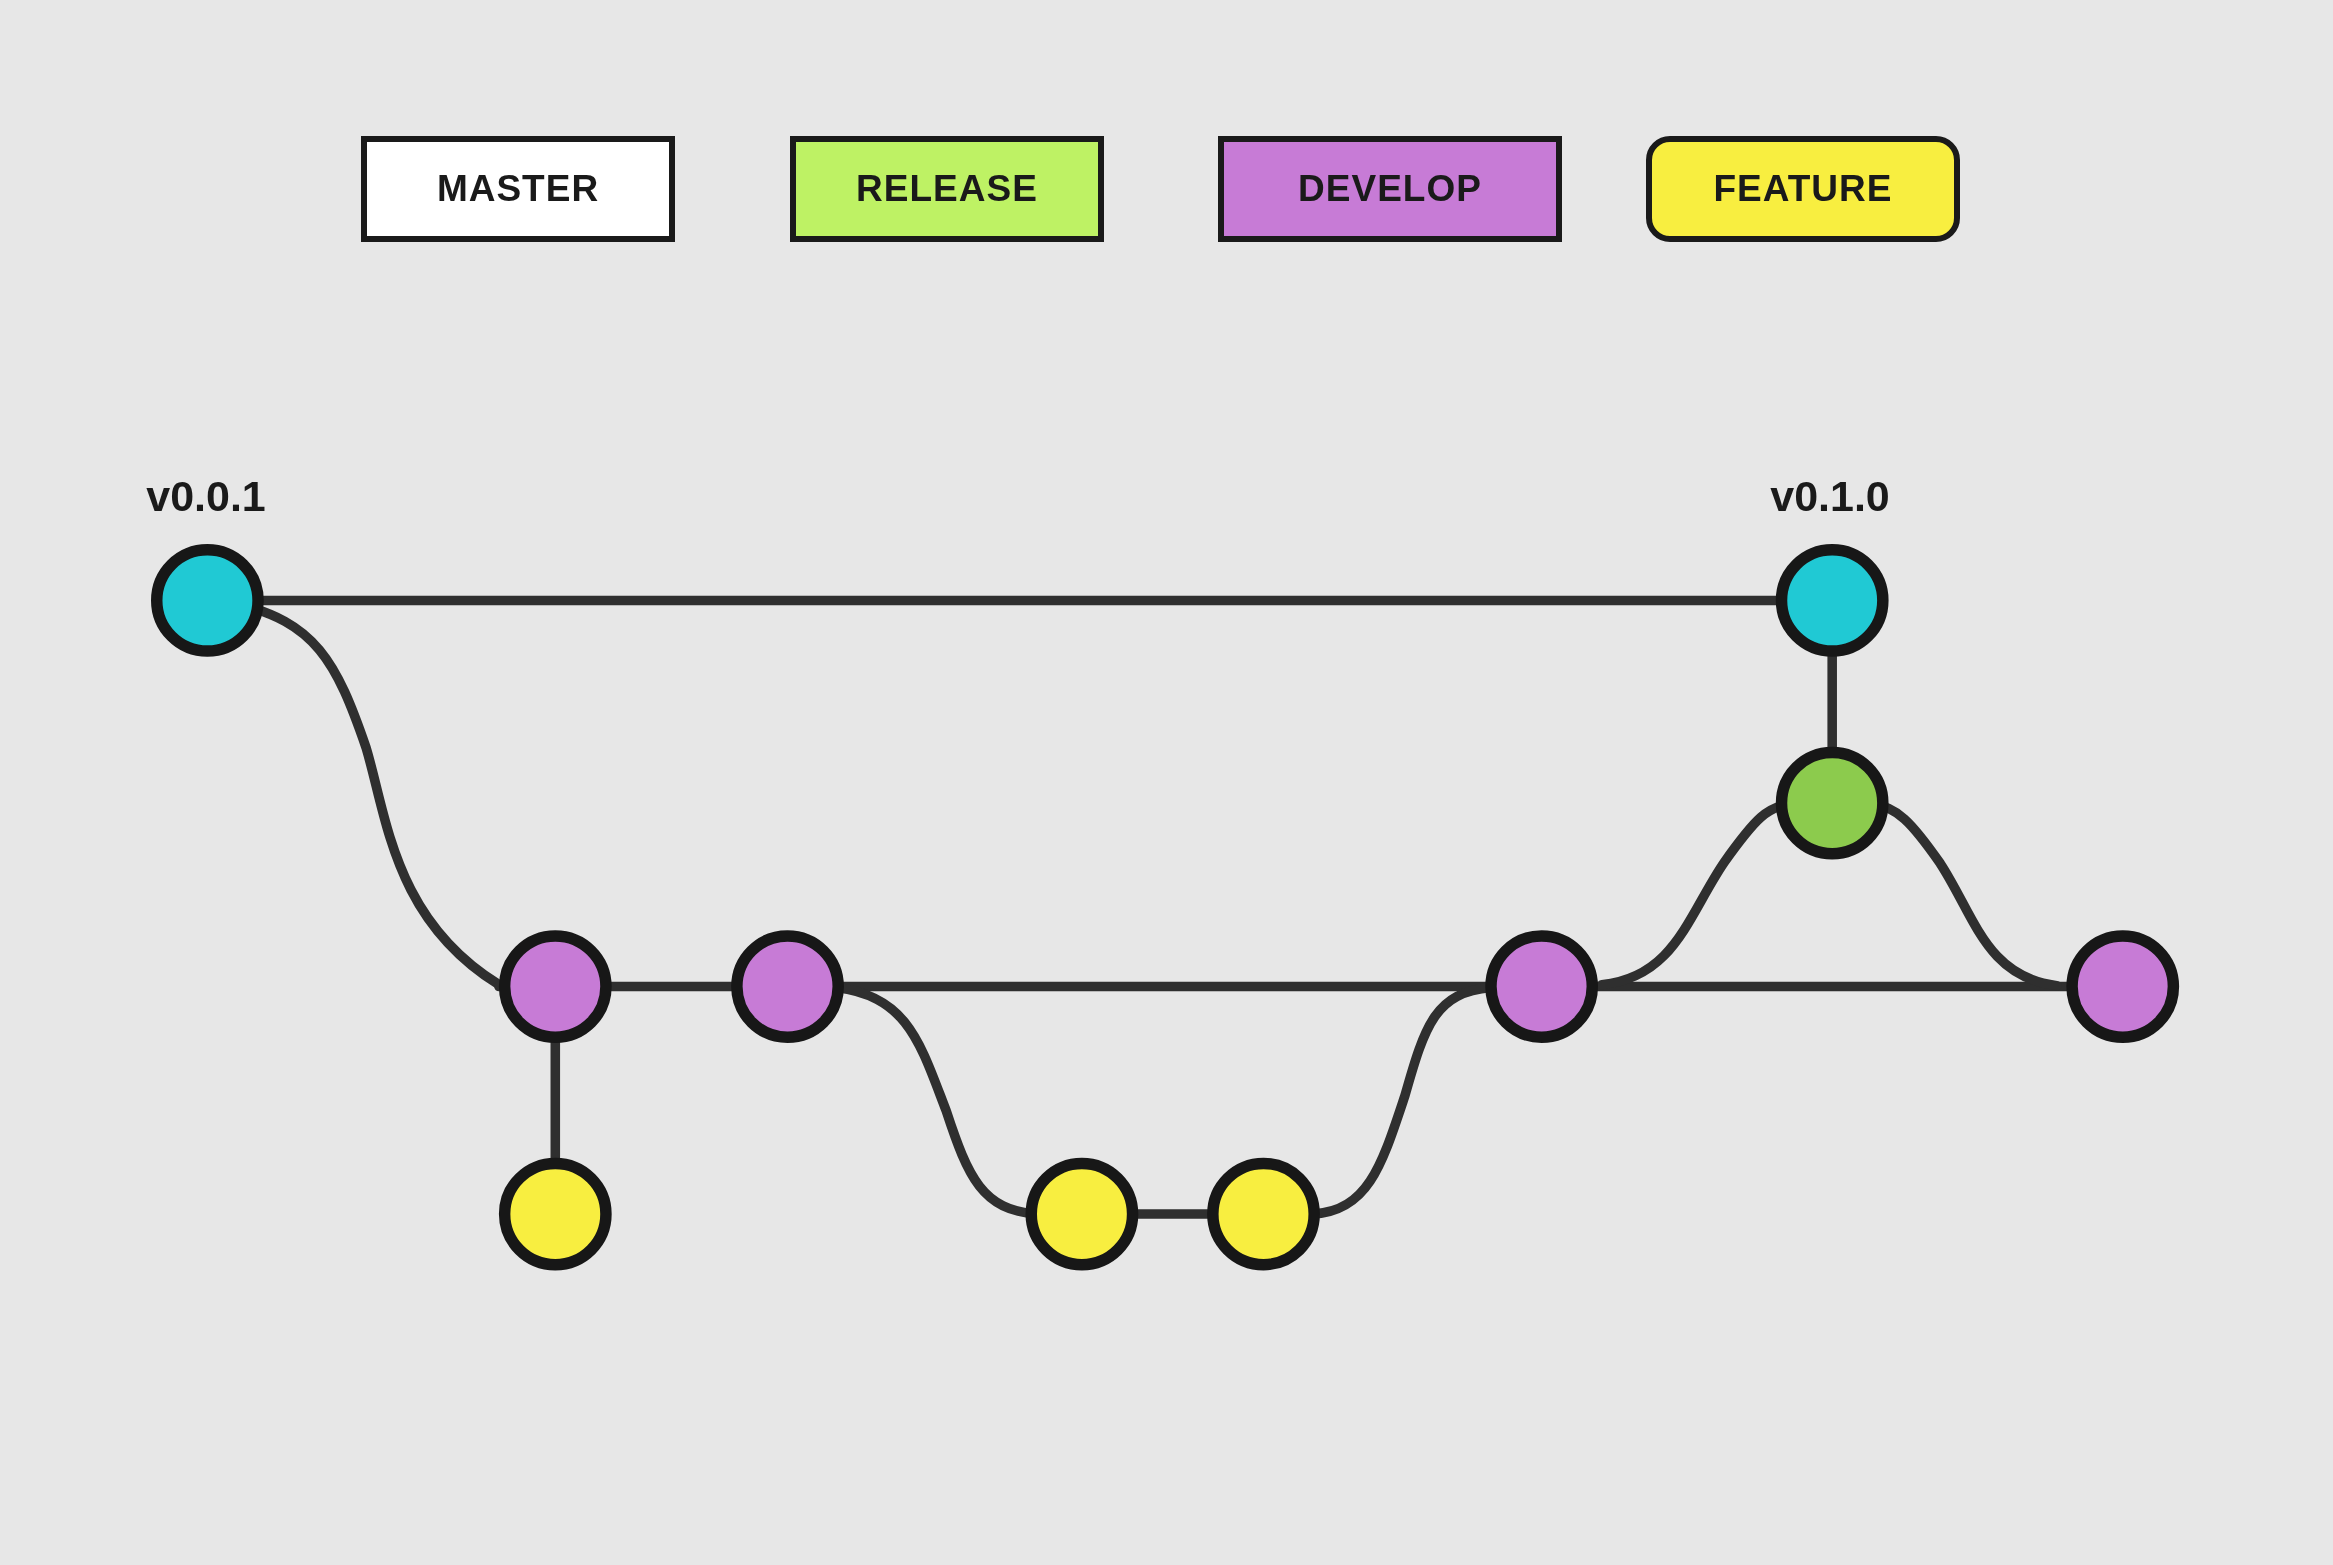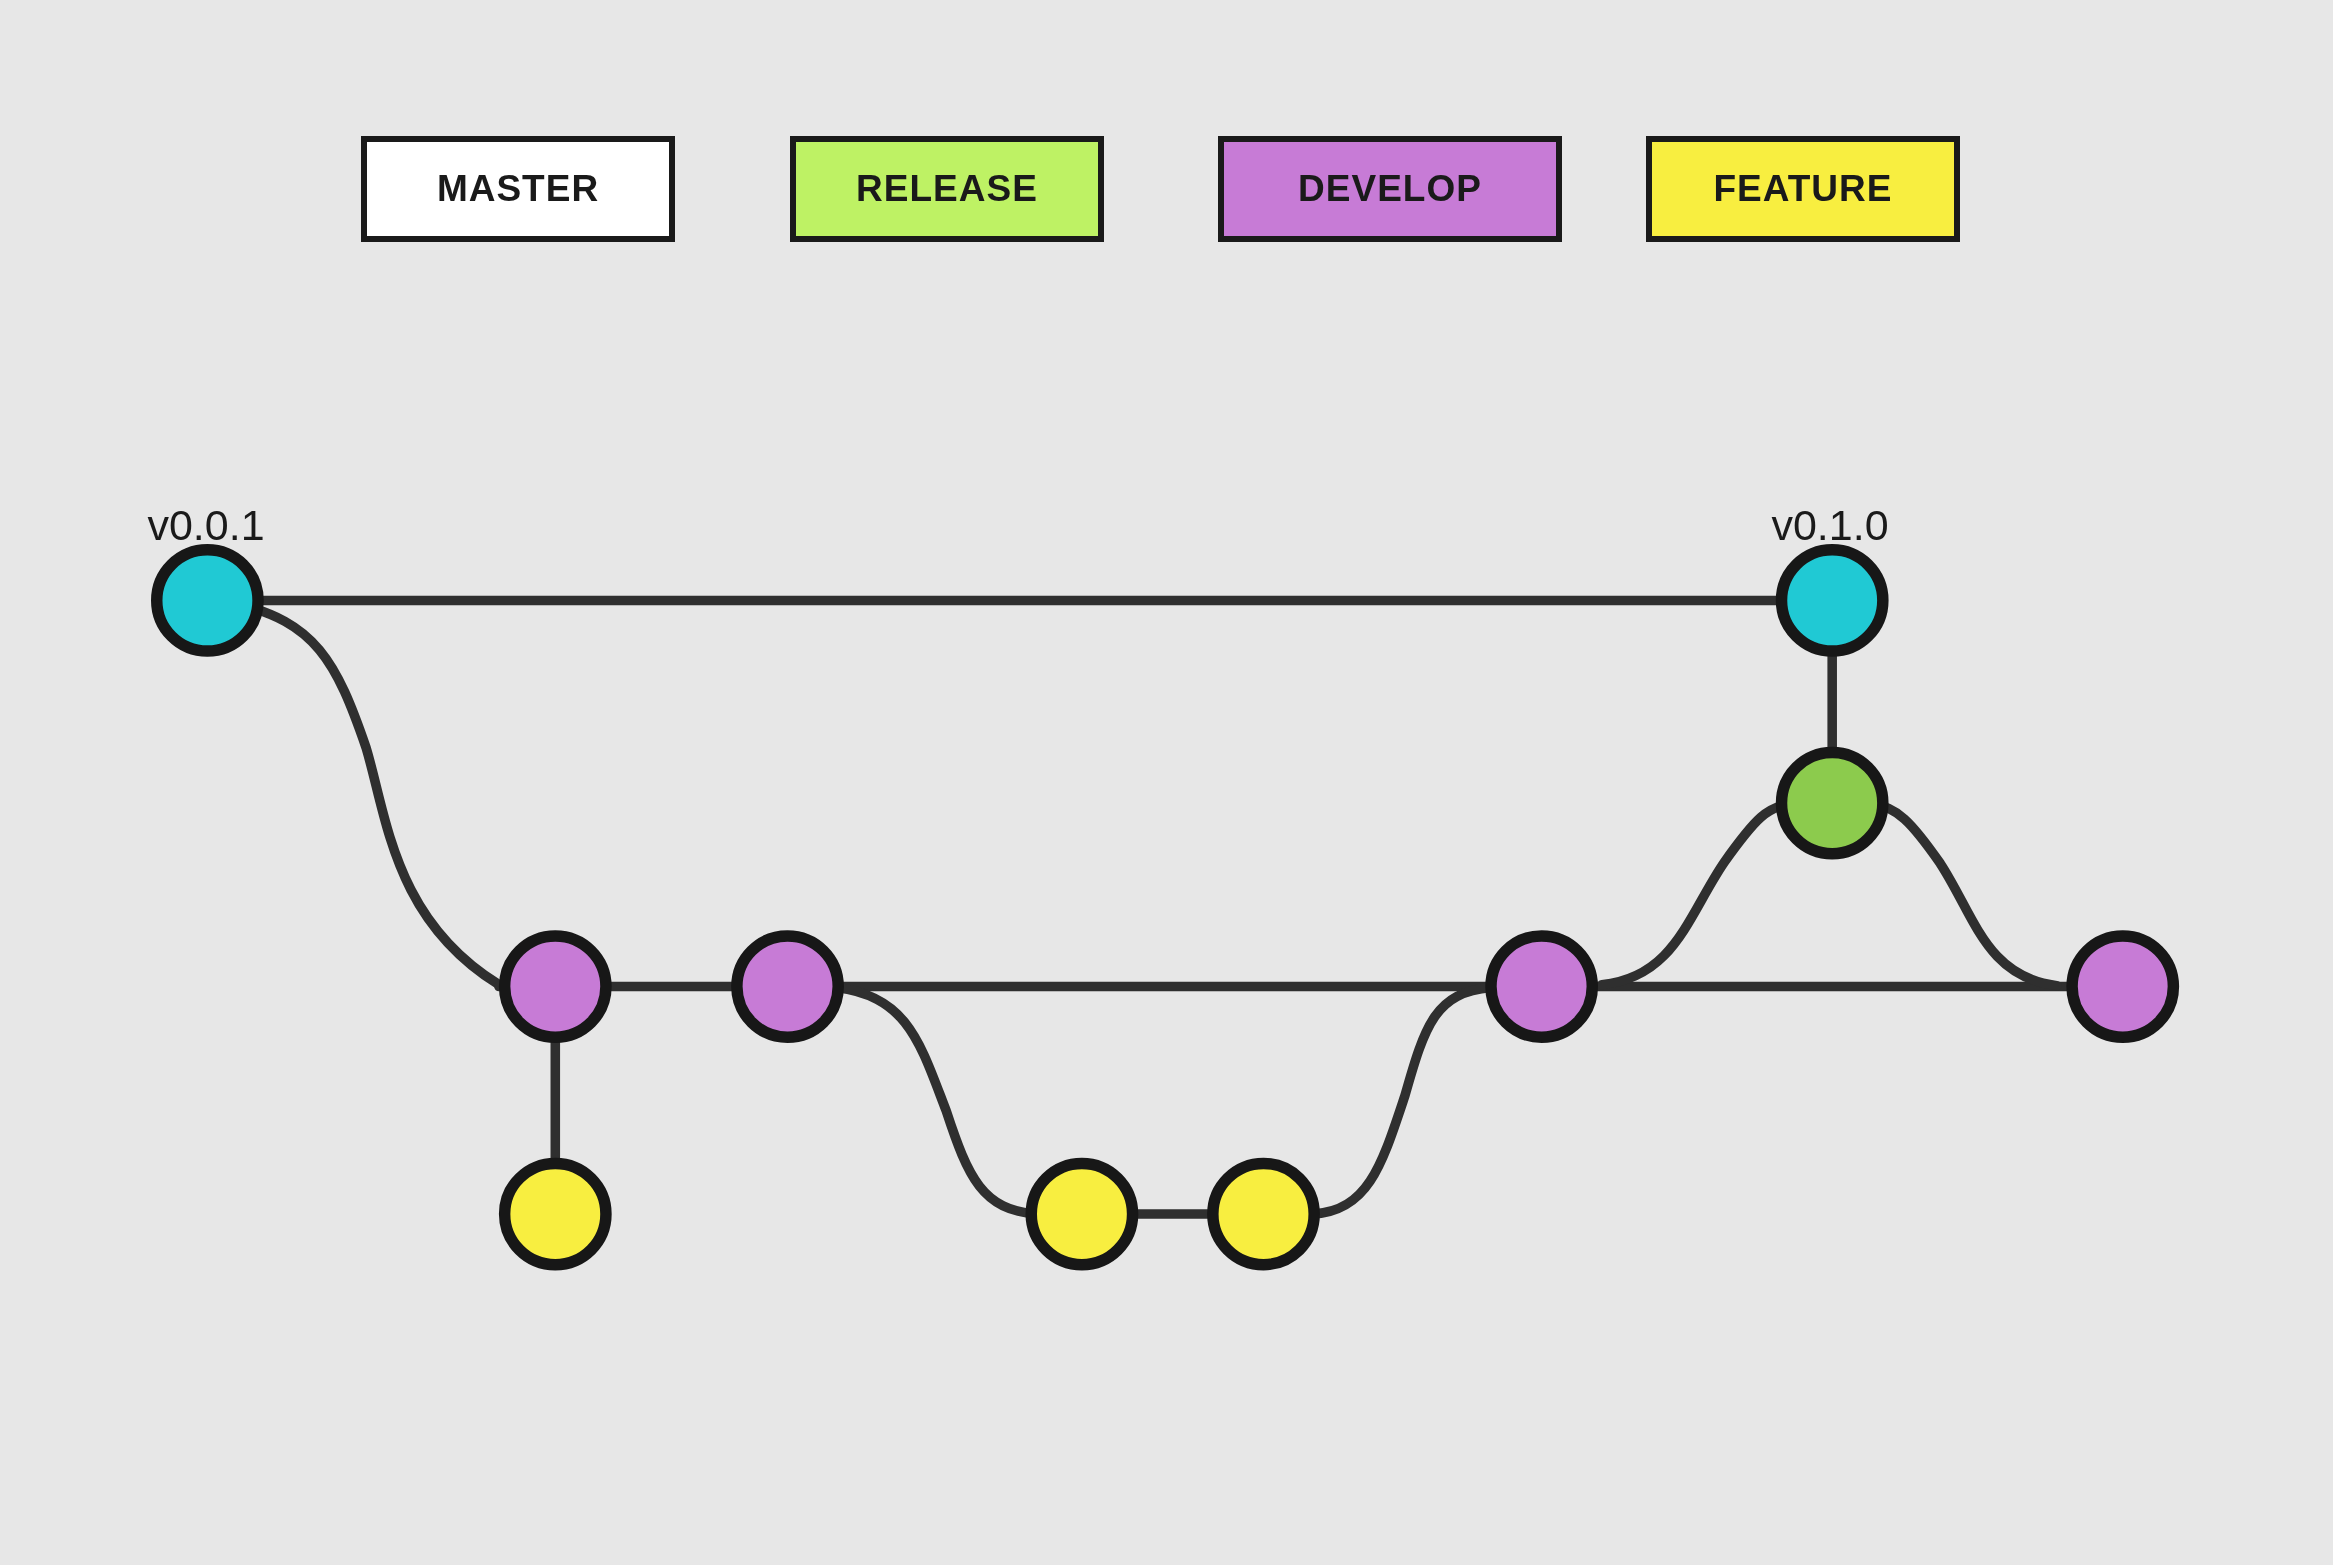--- a/index.html
+++ b/index.html
@@ -28,24 +28,23 @@
   .legend-label{
     font-size:37px;
     font-weight:700;
     letter-spacing:1px;
     color:#1a1a1a;
   }
   .version-tag{
     position:absolute;
     transform:translateX(-50%);
     font-size:43px;
-    font-weight:400;
+    font-weight:700;
     color:#1a1a1a;
     white-space:nowrap;
-    margin-top:29px;
   }
 </style>
 </head>
 <body>
 
 <div class="canvas">
 
   <svg class="graph-svg" viewBox="0 0 2441 1638">
       <path d="M 217 628 H 1917" fill="none" stroke="#2f2f2f" stroke-width="10" stroke-linecap="round"></path>
       <path d="M 245 631 C 330 650 352 692 383 782 C 405 855 412 962 522 1030" fill="none" stroke="#2f2f2f" stroke-width="10" stroke-linecap="round"></path>
@@ -72,21 +71,21 @@
   <div class="legend">
     <div class="legend-box" style="left: 361px; top: 136px; width: 314px; height: 106px; background: #ffffff;">
       <span class="legend-label">MASTER</span>
     </div>
     <div class="legend-box" style="left: 790px; top: 136px; width: 314px; height: 106px; background: #bef264;">
       <span class="legend-label">RELEASE</span>
     </div>
     <div class="legend-box" style="left: 1218px; top: 136px; width: 344px; height: 106px; background: rgb(199, 123, 214);">
       <span class="legend-label">DEVELOP</span>
     </div>
-    <div class="legend-box" style="left: 1646px; top: 136px; width: 314px; height: 106px; background: rgb(248, 238, 64);">
+    <div class="legend-box" style="left: 1646px; top: 136px; width: 314px; height: 106px; background: rgb(248, 238, 64); border-radius: 24px;">
       <span class="legend-label">FEATURE</span>
     </div>
   </div>
 
   <div class="version-tag" style="left: 206px; top: 472px;">v0.0.1</div>
   <div class="version-tag" style="left: 1830px; top: 472px;">v0.1.0</div>
 
 </div>
 
 

